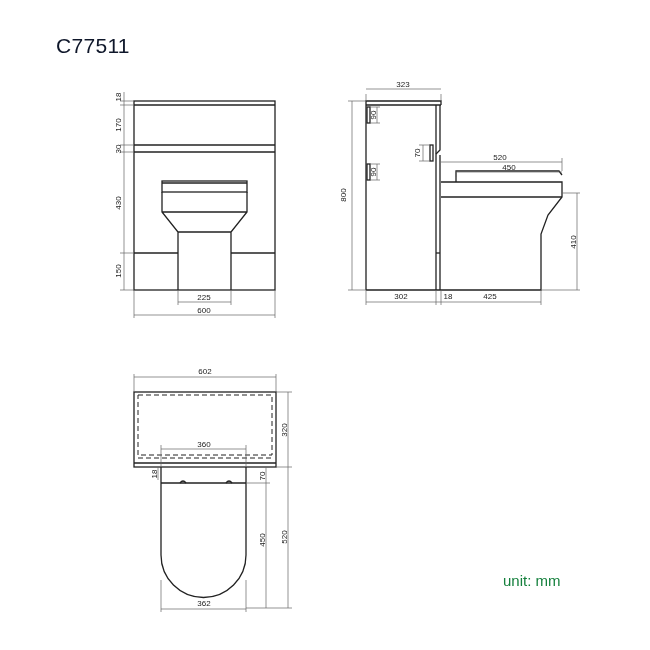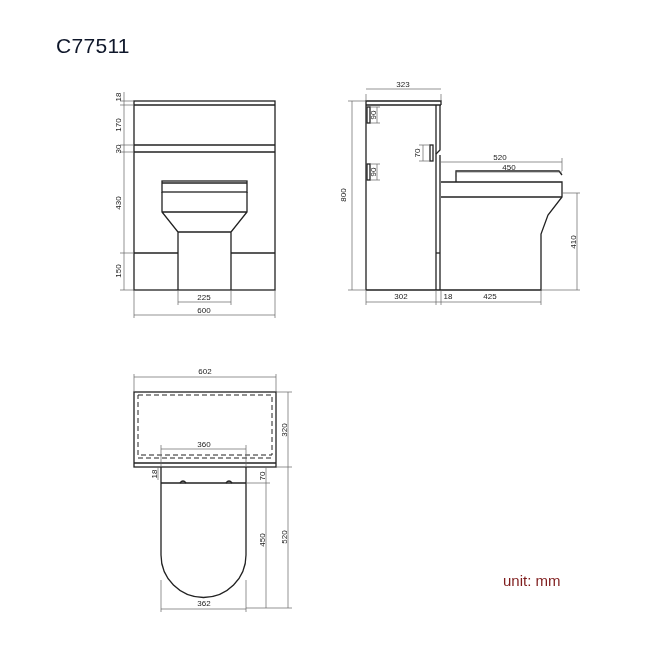--- a/index.html
+++ b/index.html
@@ -1,18 +1,18 @@
 <!DOCTYPE html>
 <html><head>
 <meta charset="utf-8">
 <style>
   html, body { margin: 0; padding: 0; background: #ffffff; }
   body { width: 650px; height: 650px; position: relative; overflow: hidden; font-family: "Liberation Sans", sans-serif; }
   .title { position: absolute; left: 40px; top: 34px; font-size: 21px; color: #0f172a; letter-spacing: 0.3px; margin-left: 16px; }
-  .unit { position: absolute; left: 503px; top: 572px; font-size: 15px; color: #7f1d1d; }
+  .unit { position: absolute; left: 503px; top: 572px; font-size: 15px; color: #15803d; }
   svg { position: absolute; left: 0; top: 0; }
   .o { stroke: #222; stroke-width: 1.3; fill: none; }
   .d { stroke: #666; stroke-width: 0.7; fill: none; }
   .dash { stroke: #222; stroke-width: 1; fill: none; stroke-dasharray: 5 3; }
   .t { font-family: "Liberation Sans", sans-serif; font-size: 8px; fill: #222; }
 </style>
 </head>
 <body>
 
 <div class="title">C77511</div>

